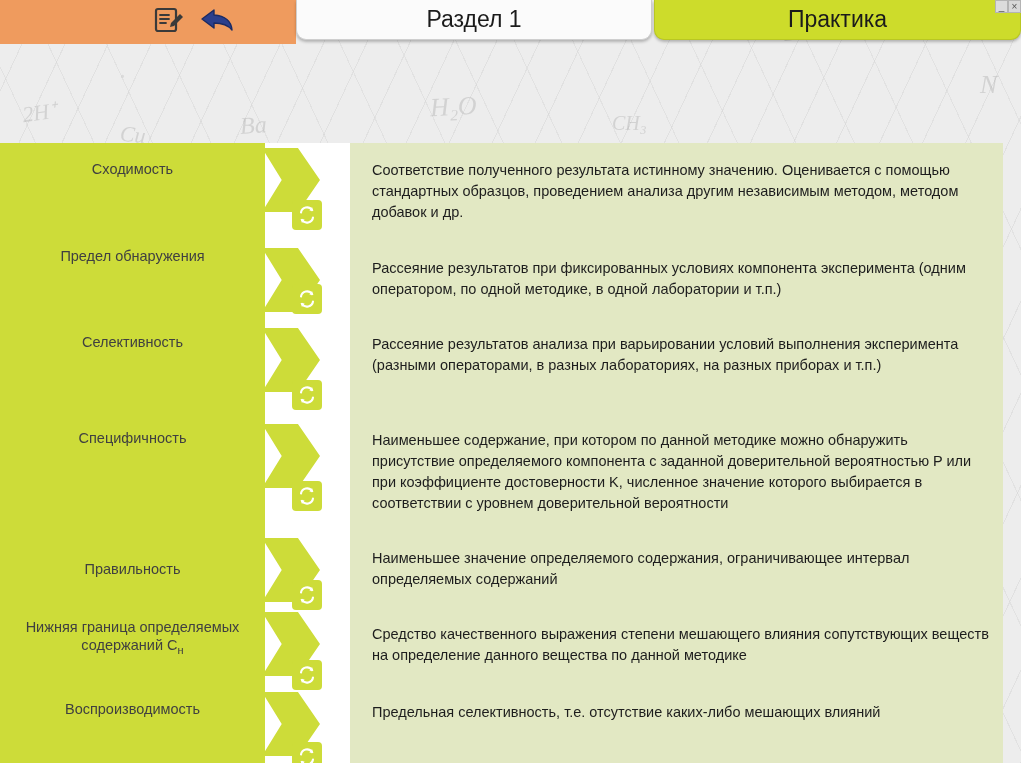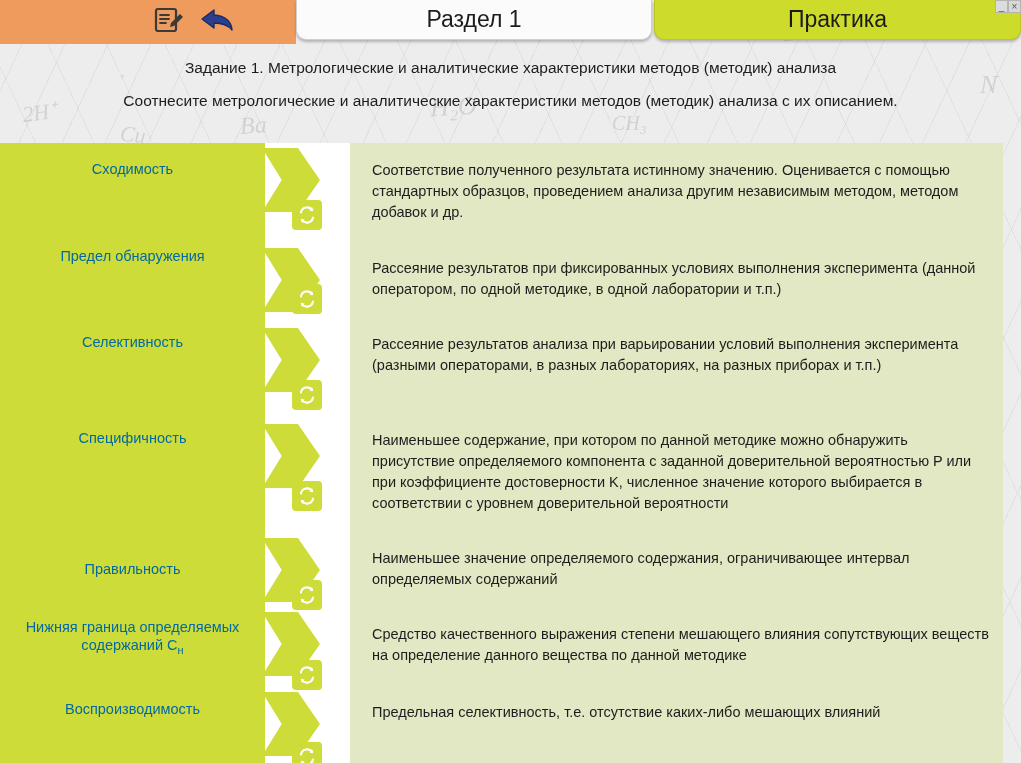--- a/index.html
+++ b/index.html
@@ -133,21 +133,21 @@
     width: 653px; height: 620px;
     background: #e2e8c3;
     position: relative;
   }
 
   .left-term {
     position: absolute;
     left: 0; width: 265px;
     text-align: center;
     font-size: 14.5px;
-    color: #0369a1;
+    color: #404040;
     line-height: 1.25;
     padding: 0 21px;
     cursor: pointer;
   }
 
   
   .chevron {
     position: absolute;
     left: -3px;
     width: 58px; height: 64px;
@@ -218,24 +218,20 @@
     <div class="tab" id="tab-practice">
       <span>Практика</span>
     </div>
 
     <div id="win-controls">
       <div class="win-btn">_</div>
       <div class="win-btn close">×</div>
     </div>
   </div>
 
-  <div id="header-area">
-    <div id="task-title">Задание 1. Метрологические и аналитические характеристики методов (методик) анализа</div>
-    <div id="task-instruction">Соотнесите метрологические и аналитические характеристики методов (методик) анализа с их описанием.</div>
-  </div>
 
   <div id="panel">
     <div id="col-left">
         <div class="left-term" style="top: 17px;"><span>Сходимость</span></div>
         <div class="left-term" style="top: 104px;"><span>Предел обнаружения</span></div>
         <div class="left-term" style="top: 190px;"><span>Селективность</span></div>
         <div class="left-term" style="top: 286px;"><span>Специфичность</span></div>
         <div class="left-term" style="top: 417px;"><span>Правильность</span></div>
         <div class="left-term" style="top: 475px;"><span>Нижняя граница определяемых содержаний  C</span><sub class="sub">н</sub></div>
         <div class="left-term" style="top: 557px;"><span>Воспроизводимость</span></div>
@@ -300,21 +296,21 @@
           <svg width="20" height="20" viewBox="0 0 20 20">
             <path d="M4 7.5 A6 6 0 0 1 15 5.2" fill="none" stroke="#ffffff" stroke-width="2.1" stroke-linecap="round"></path>
             <path d="M16 12.5 A6 6 0 0 1 5 14.8" fill="none" stroke="#ffffff" stroke-width="2.1" stroke-linecap="round"></path>
             <path d="M15 2 L16.4 6 L12.4 5.6 Z" fill="#ffffff"></path>
             <path d="M5 18 L3.6 14 L7.6 14.4 Z" fill="#ffffff"></path>
           </svg>
         </div>
       </div>
     <div id="col-right">
         <div class="right-desc" style="top: 17px;"><span>Соответствие полученного результата истинному значению. Оценивается с помощью стандартных образцов, проведением анализа другим независимым методом, методом добавок и др.</span></div>
-        <div class="right-desc" style="top: 115px;"><span>Рассеяние результатов при фиксированных условиях выполнения эксперимента (данной оператором, по одной методике, в одной лаборатории и т.п.)</span></div>
+        <div class="right-desc" style="top: 115px;"><span>Рассеяние результатов при фиксированных условиях компонента эксперимента (одним оператором, по одной методике, в одной лаборатории и т.п.)</span></div>
         <div class="right-desc" style="top: 191px;"><span>Рассеяние результатов анализа при варьировании условий выполнения эксперимента (разными операторами, в разных лабораториях, на разных приборах и т.п.)</span></div>
         <div class="right-desc" style="top: 287px;"><span>Наименьшее содержание, при котором по данной методике можно обнаружить присутствие определяемого компонента с заданной доверительной вероятностью  P  или при коэффициенте достоверности K, численное значение которого выбирается в соответствии с уровнем доверительной вероятности</span></div>
         <div class="right-desc" style="top: 405px;"><span>Наименьшее значение определяемого содержания, ограничивающее интервал определяемых содержаний</span></div>
         <div class="right-desc" style="top: 481px;"><span>Средство качественного выражения степени мешающего влияния сопутствующих веществ на определение данного вещества по данной методике</span></div>
         <div class="right-desc" style="top: 559px;"><span>Предельная селективность, т.е. отсутствие каких-либо мешающих влияний</span></div>
       </div>
   </div>
 
 </div>
 

